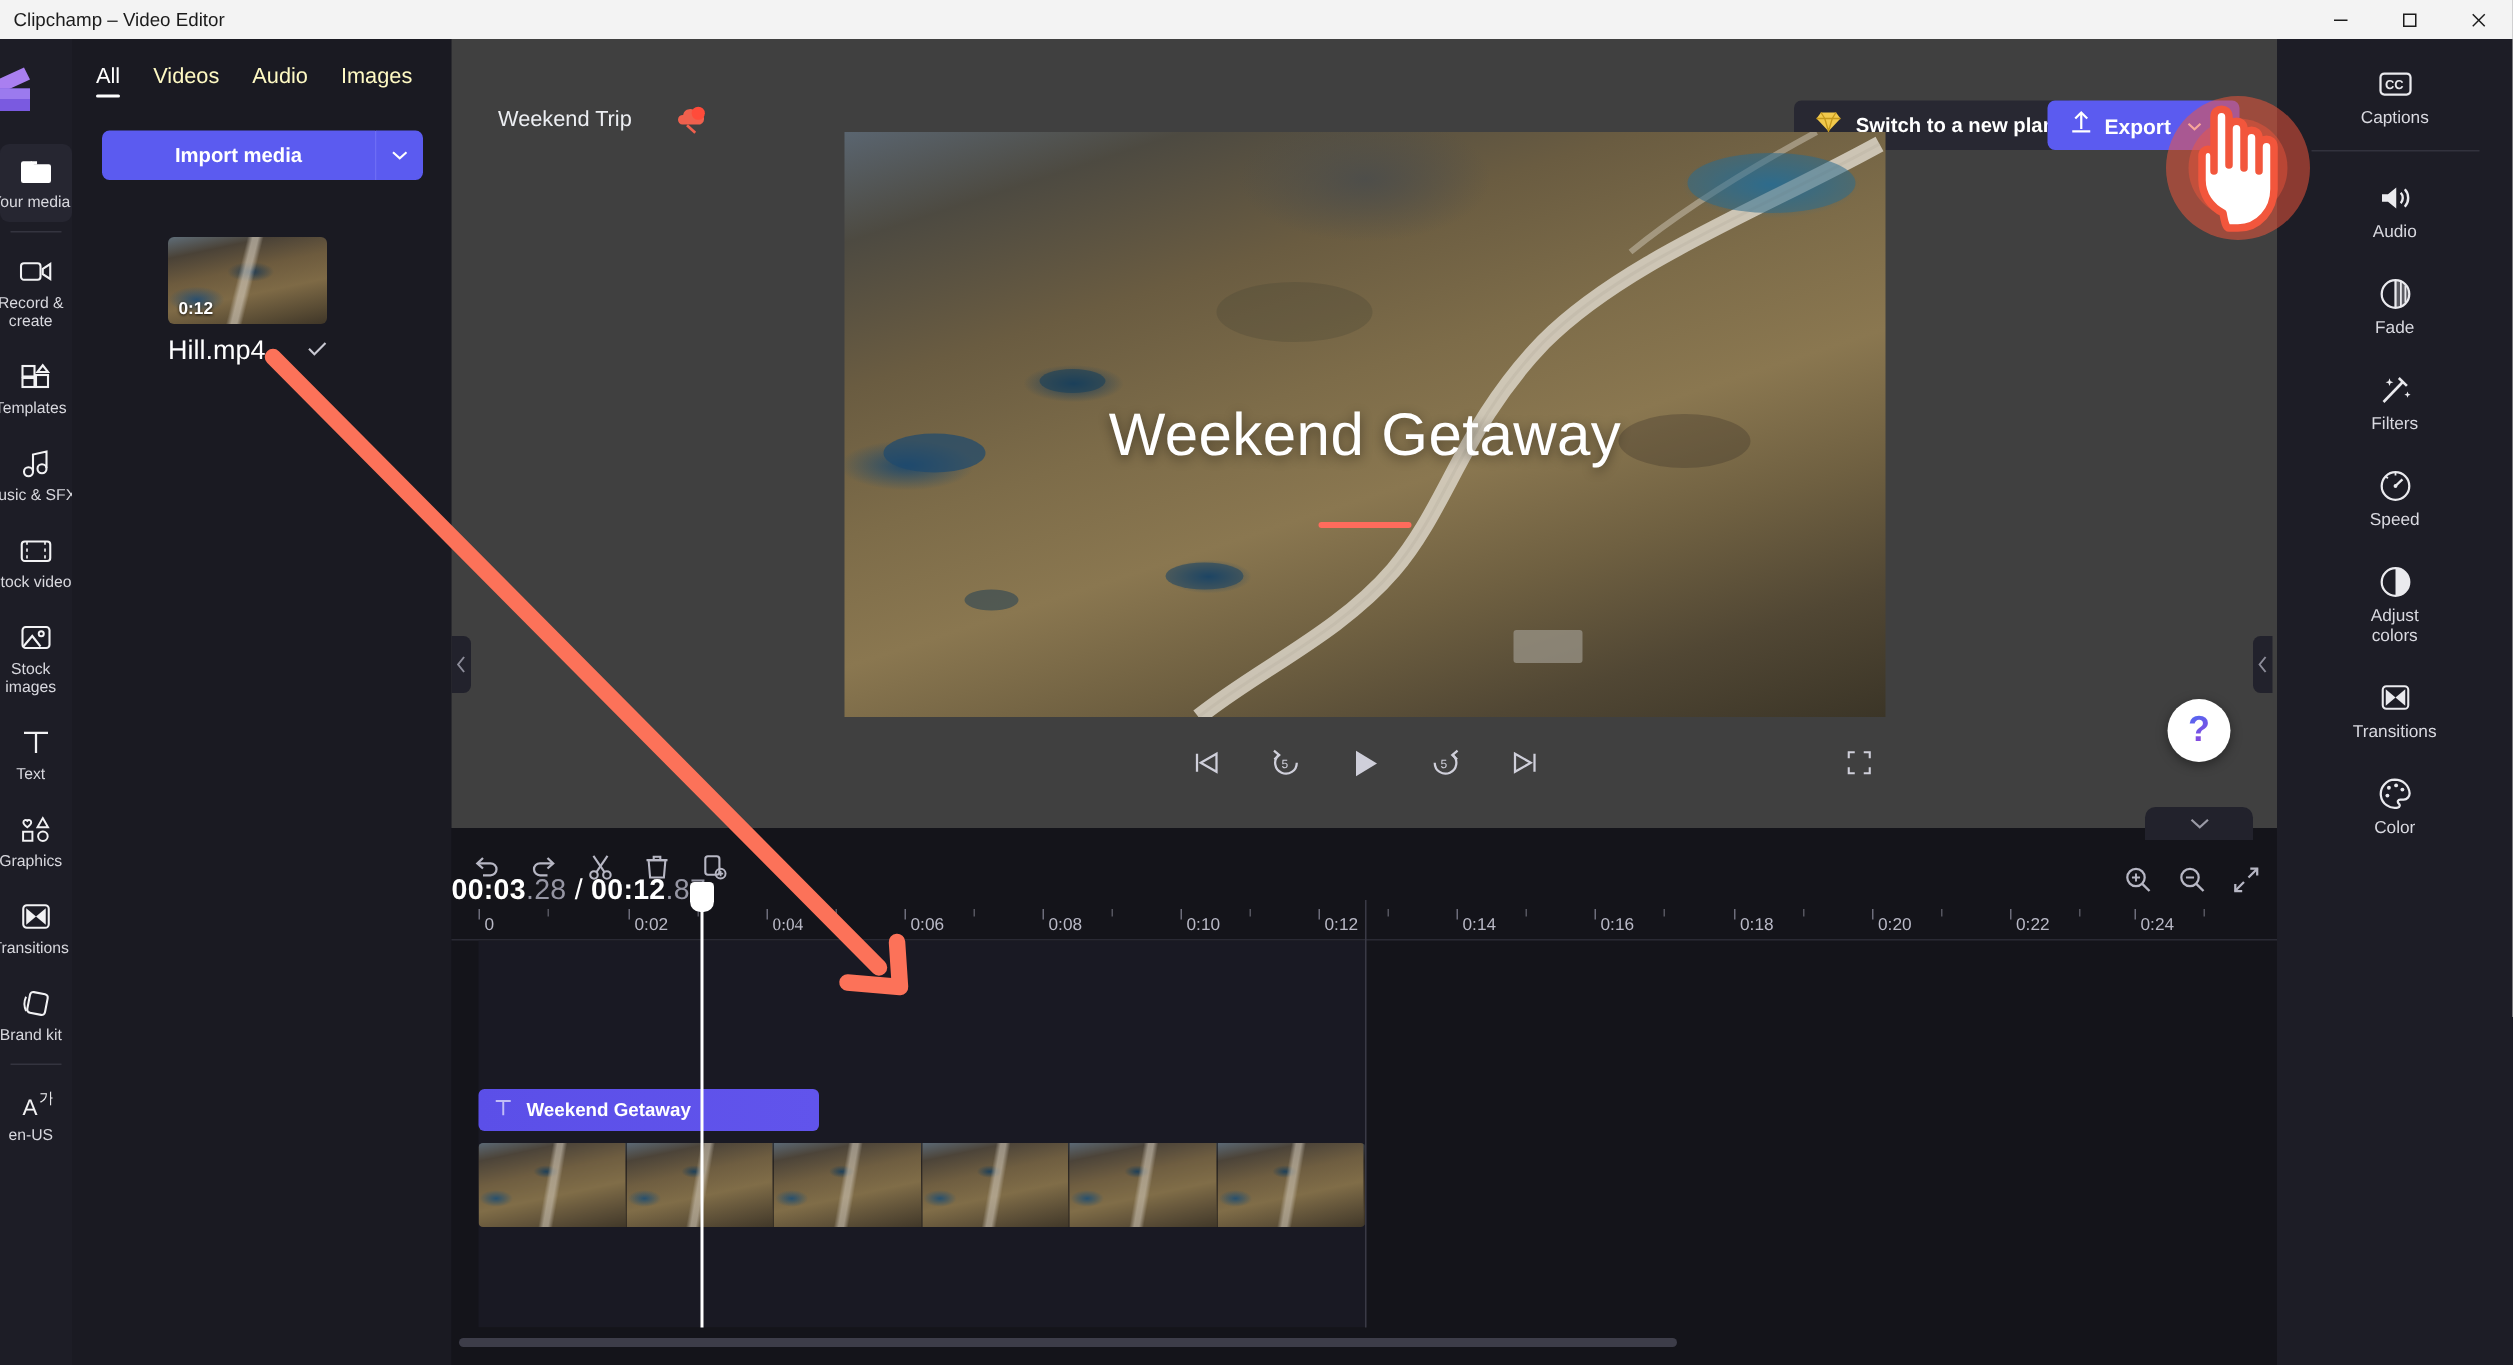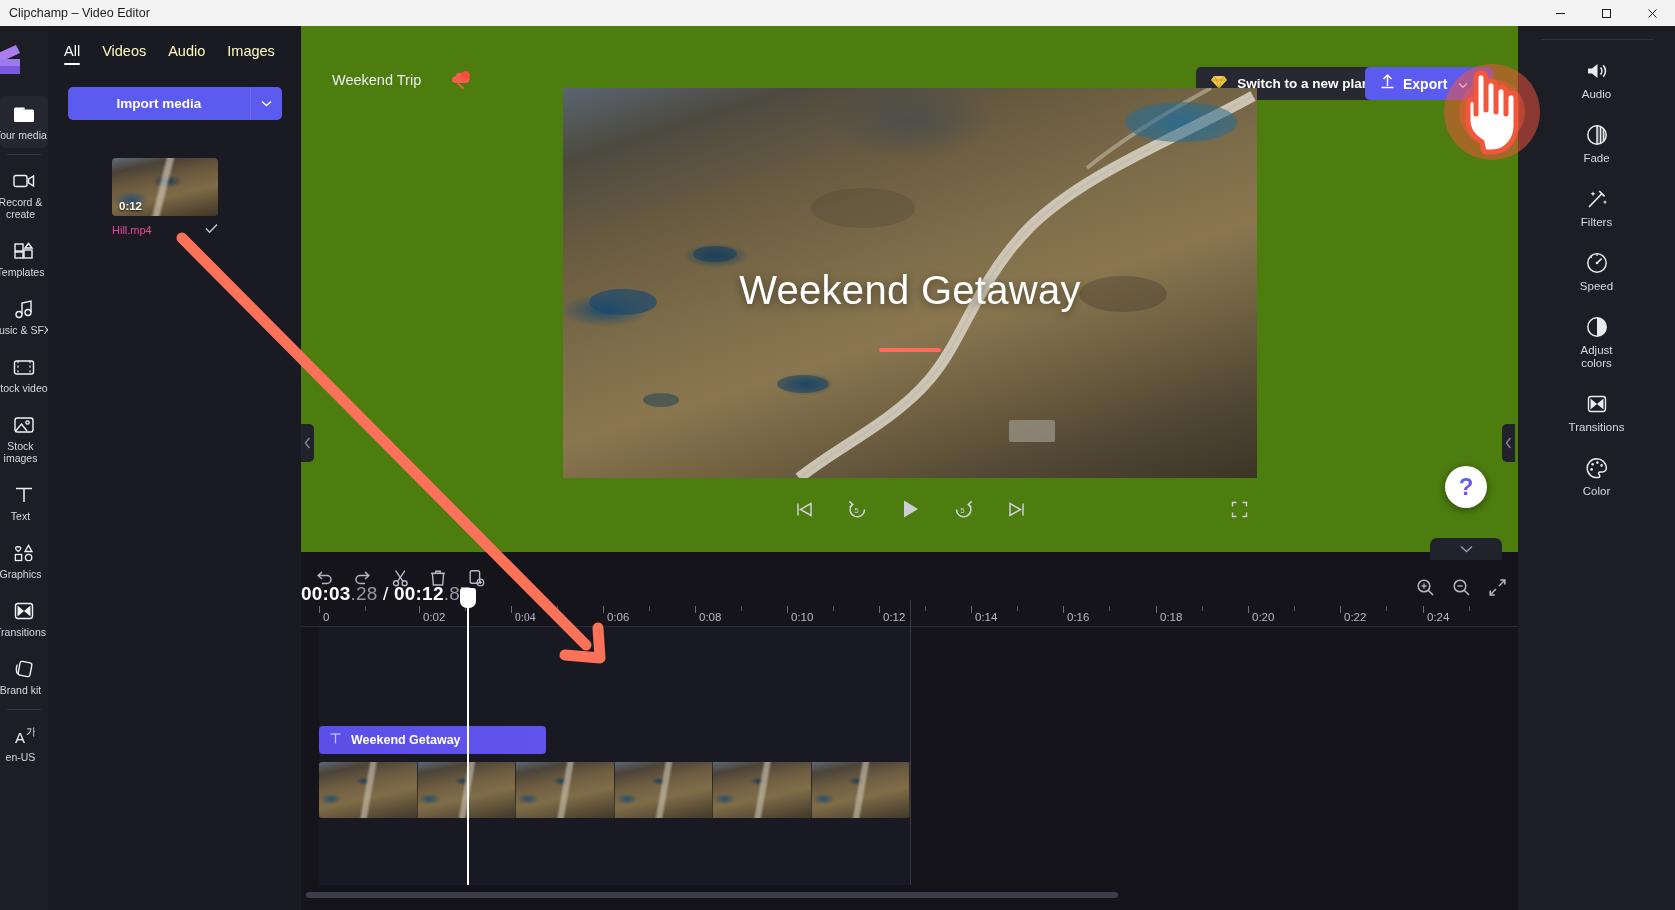--- a/index.html
+++ b/index.html
@@ -118,41 +118,41 @@
   }
   .media-dur {
     position: absolute; left: 7px; bottom: 4px; font-size: 11.5px;
     font-weight: bold; color: #fff; z-index: 3;
     text-shadow: 0 1px 2px rgba(0,0,0,.9);
   }
   .media-name-row {
     display: flex; align-items: center; justify-content: space-between;
     margin-top: 7px; width: 106px;
   }
-  .media-name { font-size: 11px; color: #ec4899; }
+  .media-name { font-size: 18px; color: #ffffff; }
   .media-check { font-size: 11px; color: #c8c8d2; }
 
   
   .collapse-left {
     position: absolute; left: 301px; top: 398px; width: 13px; height: 38px;
     background: #22222c; border-radius: 0 5px 5px 0;
     display: flex; align-items: center; justify-content: center;
     color: #8c8c99; font-size: 10px; cursor: pointer; z-index: 12;
   }
   .collapse-right {
     position: absolute; left: 1502px; top: 398px; width: 13px; height: 38px;
     background: #22222c; border-radius: 5px 0 0 5px;
     display: flex; align-items: center; justify-content: center;
     color: #8c8c99; font-size: 10px; cursor: pointer; z-index: 12;
   }
 
   
   .stage {
     position: absolute; left: 301px; top: 0; width: 1217px; height: 526px;
-    background: #4d7c0f;
+    background: #404040;
   }
   .proj-title {
     position: absolute; left: 31px; top: 46px; font-size: 14.5px;
     color: #eceef2; cursor: pointer;
   }
   .save-ico {
     position: absolute; left: 148px; top: 42px; width: 24px; height: 24px;
     cursor: pointer;
   }
   .plan-btn {
@@ -673,20 +673,29 @@
 
     <div class="collapse-right">
       <svg width="7" height="12" viewBox="0 0 7 12">
           <path d="M5.4 1 L1.4 6 L5.4 11" fill="none" stroke="currentColor" stroke-width="1.3"></path>
         </svg>
     </div>
 
     <div class="rrail">
       <div class="rrail-items">
 
+        <div class="rrail-item">
+          <span class="rrail-ico">
+            <svg width="24" height="18" viewBox="0 0 24 18">
+                <rect x="2" y="2" width="20" height="14" rx="2.6" fill="none" stroke="currentColor" stroke-width="1.5"></rect>
+                <text x="5" y="12.6" font-family="Liberation Sans" font-size="8.6" font-weight="bold" fill="currentColor">CC</text>
+              </svg>
+          </span>
+          <span class="rrail-lbl">Captions</span>
+        </div>
         <div class="rrail-sep"></div>
 
         <div class="rrail-item">
           <span class="rrail-ico">
             <svg width="24" height="20" viewBox="0 0 24 20">
                 <path d="M3 7.5 H7 L12.5 3 V17 L7 12.5 H3z" fill="currentColor"></path>
                 <path d="M15.5 6.5 a5.2 5.2 0 0 1 0 7" fill="none" stroke="currentColor" stroke-width="1.6"></path>
                 <path d="M18.2 4.2 a8.6 8.6 0 0 1 0 11.6" fill="none" stroke="currentColor" stroke-width="1.6"></path>
               </svg>
           </span>

